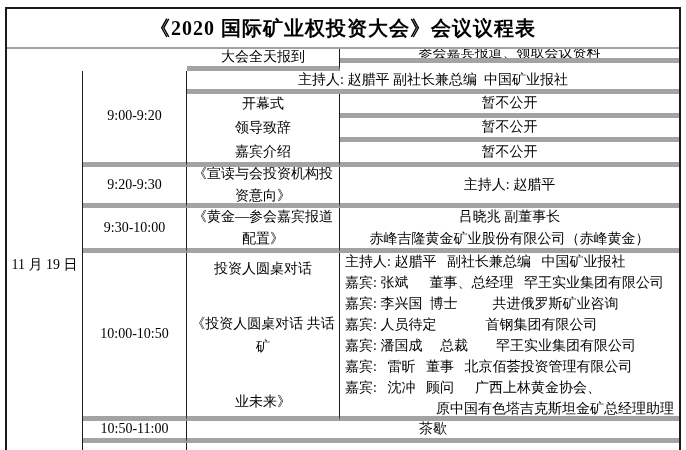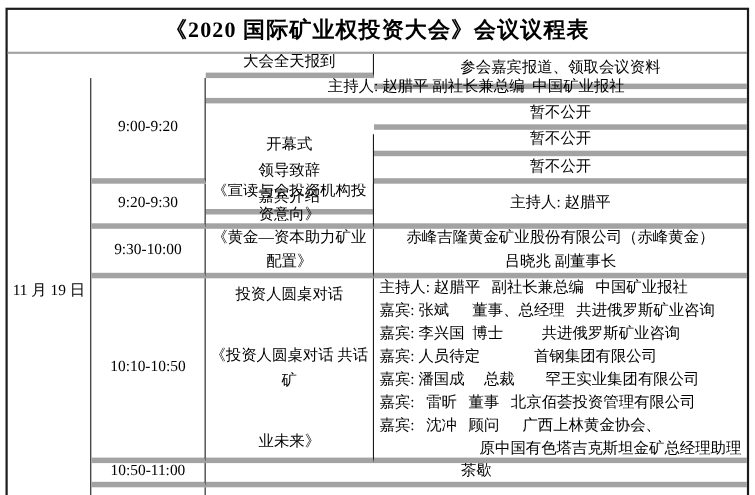--- a/index.html
+++ b/index.html
@@ -33,62 +33,62 @@
 </style>
 </head>
 <body>
 
 <div id="screen">
   <div class="agenda-table">
 
     <div class="cell title-cell no-r" style="left:0;top:0;width:672px;height:40px;">《2020 国际矿业权投资大会》会议议程表</div>
 
     <div class="cell" style="left:180px;top:40px;width:153px;height:22px;">大会全天报到</div>
-    <div class="cell no-r" style="left:333px;top:40px;width:339px;height:32px;">参会嘉宾报道、领取会议资料</div>
+    <div class="cell no-r" style="left:333px;top:40px;width:339px;height:14px;">参会嘉宾报道、领取会议资料</div>
 
     <div class="cell no-b" style="left:0;top:62px;width:76px;height:389px;">11 月 19 日</div>
 
     <div class="cell no-r pre" style="left:180px;top:62px;width:492px;height:23px;">主持人: 赵腊平 副社长兼总编  中国矿业报社</div>
 
     <div class="cell" style="left:76px;top:62px;width:104px;height:96px;">9:00-9:20</div>
-    <div class="cell" style="left:180px;top:85px;width:153px;height:73px;margin-top:28px;">
+    <div class="cell" style="left:180px;top:85px;width:153px;height:73px;">
       <div class="ln24">开幕式</div>
       <div class="ln24">领导致辞</div>
       <div class="ln24">嘉宾介绍</div>
     </div>
     <div class="cell no-r" style="left:333px;top:85px;width:339px;height:24px;">暂不公开</div>
     <div class="cell no-r" style="left:333px;top:109px;width:339px;height:24px;">暂不公开</div>
     <div class="cell no-r" style="left:333px;top:133px;width:339px;height:25px;">暂不公开</div>
 
     <div class="cell" style="left:76px;top:158px;width:104px;height:41px;">9:20-9:30</div>
     <div class="cell" style="left:180px;top:158px;width:153px;height:41px;">
       <div class="ln22">《宣读与会投资机构投</div>
       <div class="ln22">资意向》</div>
     </div>
     <div class="cell no-r" style="left:333px;top:158px;width:339px;height:41px;">主持人: 赵腊平</div>
 
     <div class="cell" style="left:76px;top:199px;width:104px;height:45px;">9:30-10:00</div>
     <div class="cell" style="left:180px;top:199px;width:153px;height:45px;">
-      <div class="ln22">《黄金—资本助力矿业</div>
+      <div class="ln22">《黄金—参会嘉宾报道</div>
       <div class="ln22">配置》</div>
     </div>
     <div class="cell no-r" style="left:333px;top:199px;width:339px;height:45px;">
+      <div class="ln22">吕晓兆 副董事长</div>
       <div class="ln22">赤峰吉隆黄金矿业股份有限公司（赤峰黄金）</div>
-      <div class="ln22">吕晓兆 副董事长</div>
     </div>
 
-    <div class="cell" style="left:76px;top:244px;width:104px;height:168px;">10:10-10:50</div>
+    <div class="cell" style="left:76px;top:244px;width:104px;height:168px;">10:00-10:50</div>
     <div class="cell" style="left:180px;top:244px;width:153px;height:168px;gap:32px;">
       <div class="ln23">投资人圆桌对话</div>
       <div class="ln23">《投资人圆桌对话 共话矿</div>
       <div class="ln23">业未来》</div>
     </div>
     <div class="cell no-r left" style="left:333px;top:244px;width:339px;height:168px;">
       <div class="guest-line">主持人: 赵腊平   副社长兼总编   中国矿业报社</div>
-      <div class="guest-line">嘉宾: 张斌      董事、总经理   共进俄罗斯矿业咨询</div>
+      <div class="guest-line">嘉宾: 张斌      董事、总经理   罕王实业集团有限公司</div>
       <div class="guest-line">嘉宾: 李兴国  博士          共进俄罗斯矿业咨询</div>
       <div class="guest-line">嘉宾: 人员待定              首钢集团有限公司</div>
       <div class="guest-line">嘉宾: 潘国成     总裁        罕王实业集团有限公司</div>
       <div class="guest-line">嘉宾:   雷昕   董事   北京佰荟投资管理有限公司</div>
       <div class="guest-line">嘉宾:   沈冲   顾问      广西上林黄金协会、</div>
       <div class="guest-line right">原中国有色塔吉克斯坦金矿总经理助理</div>
     </div>
 
     <div class="cell" style="left:76px;top:412px;width:104px;height:22px;">10:50-11:00</div>
     <div class="cell no-r" style="left:180px;top:412px;width:492px;height:22px;">茶歇</div>

